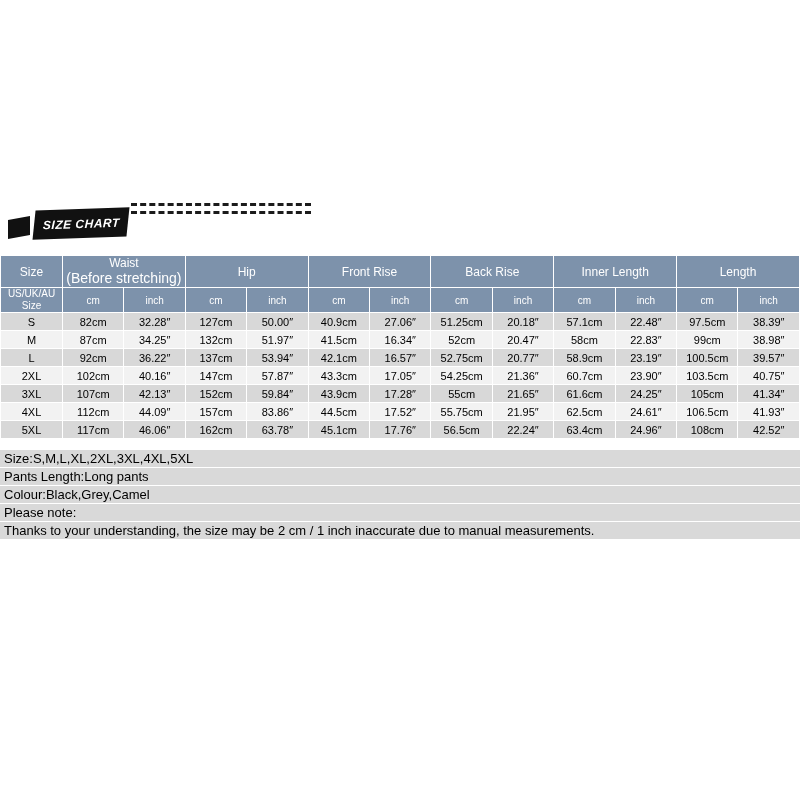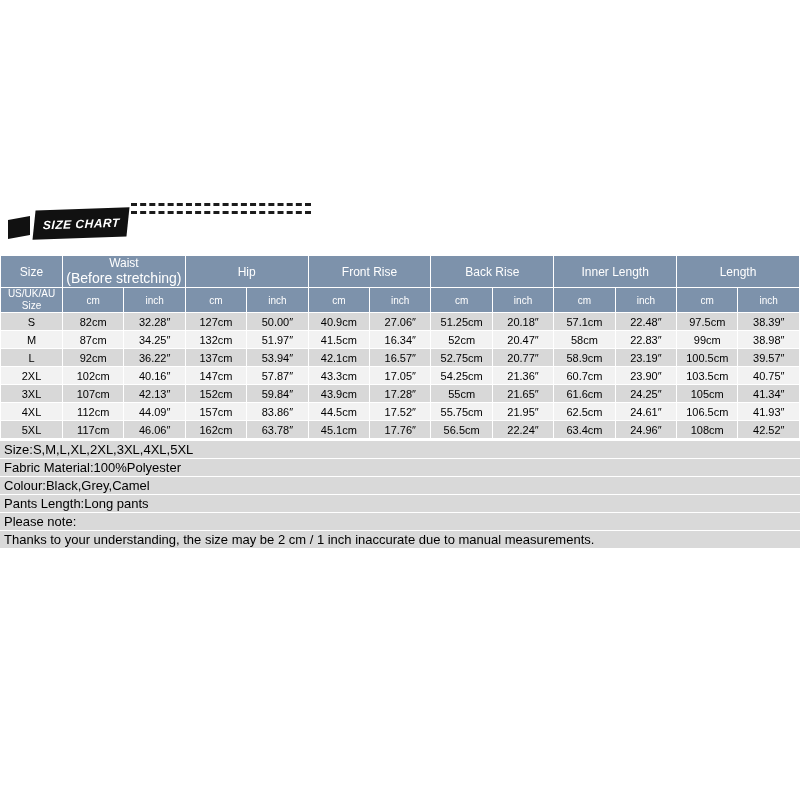--- a/index.html
+++ b/index.html
@@ -28,21 +28,21 @@
   .group-row th{height:28px;font-size:12px;}
   .blk{display:block;line-height:1.2;}
   .sub{font-size:14px;}
   .unit-row th{height:22px;font-size:10px;}
   .unit-row .size-head{font-size:10px;text-align:center;}
   tbody td{height:17px;font-size:11px;}
   tbody tr:nth-child(odd) td{background:var(--row_odd_bg,#D8D8D8);}
   tbody tr:nth-child(even) td{background:var(--row_even_bg,#F2F2F2);}
 
   
-  .notes{margin-top:2px;}
+  .notes{margin-top:11px;}
   .note-line{background:var(--note_bg,#D9D9D9);min-height:15px;line-height:15px;
              font-size:13px;padding:1px 0 1px 4px;margin-bottom:1px;}
 </style>
 </head>
 <body>
 
 <div class="page">
 
   <div class="ribbon-wrap">
     <div class="ribbon-tail"></div>
@@ -195,21 +195,20 @@
           <td>63.4cm</td>
           <td>24.96″</td>
           <td>108cm</td>
           <td>42.52″</td>
         </tr>
       </tbody>
     </table>
 
     <div class="notes">
       <div class="note-line">Size:S,M,L,XL,2XL,3XL,4XL,5XL</div>
-      <div class="note-line">Fabric Material:100%Polyester</div>
+      <div class="note-line">Pants Length:Long pants</div>
       <div class="note-line">Colour:Black,Grey,Camel</div>
-      <div class="note-line">Pants Length:Long pants</div>
       <div class="note-line">Please note:</div>
       <div class="note-line">Thanks to your understanding, the size may be 2 cm / 1 inch inaccurate due to manual measurements.</div>
     </div>
   </div>
 
 </div>
 
 </body></html>

